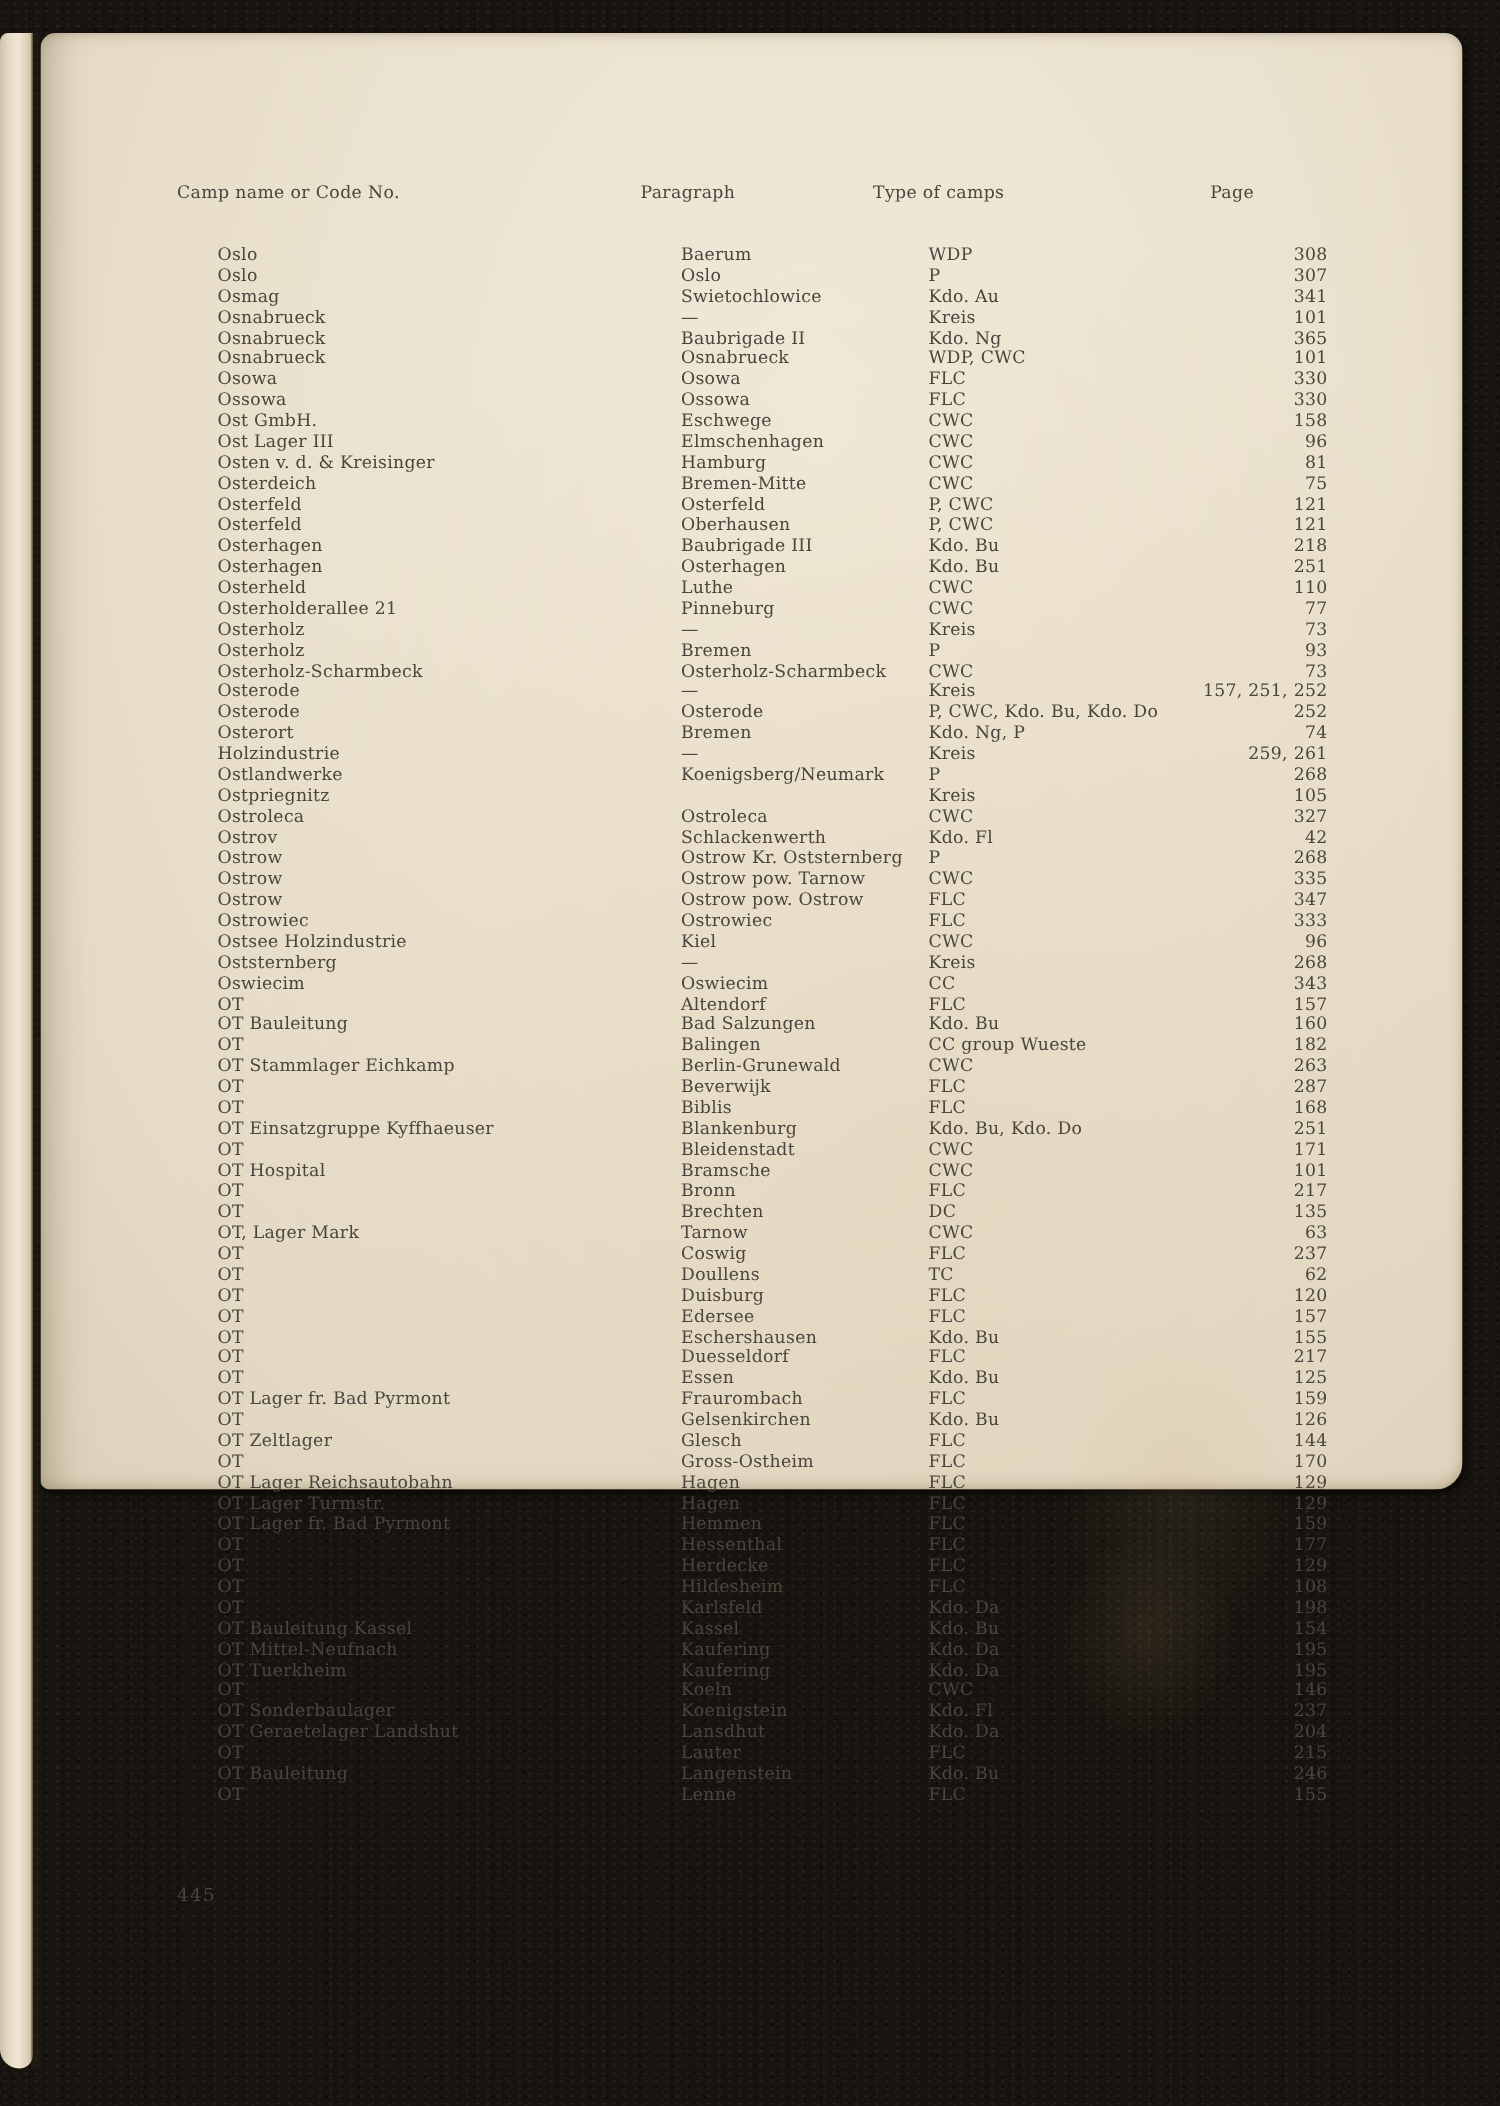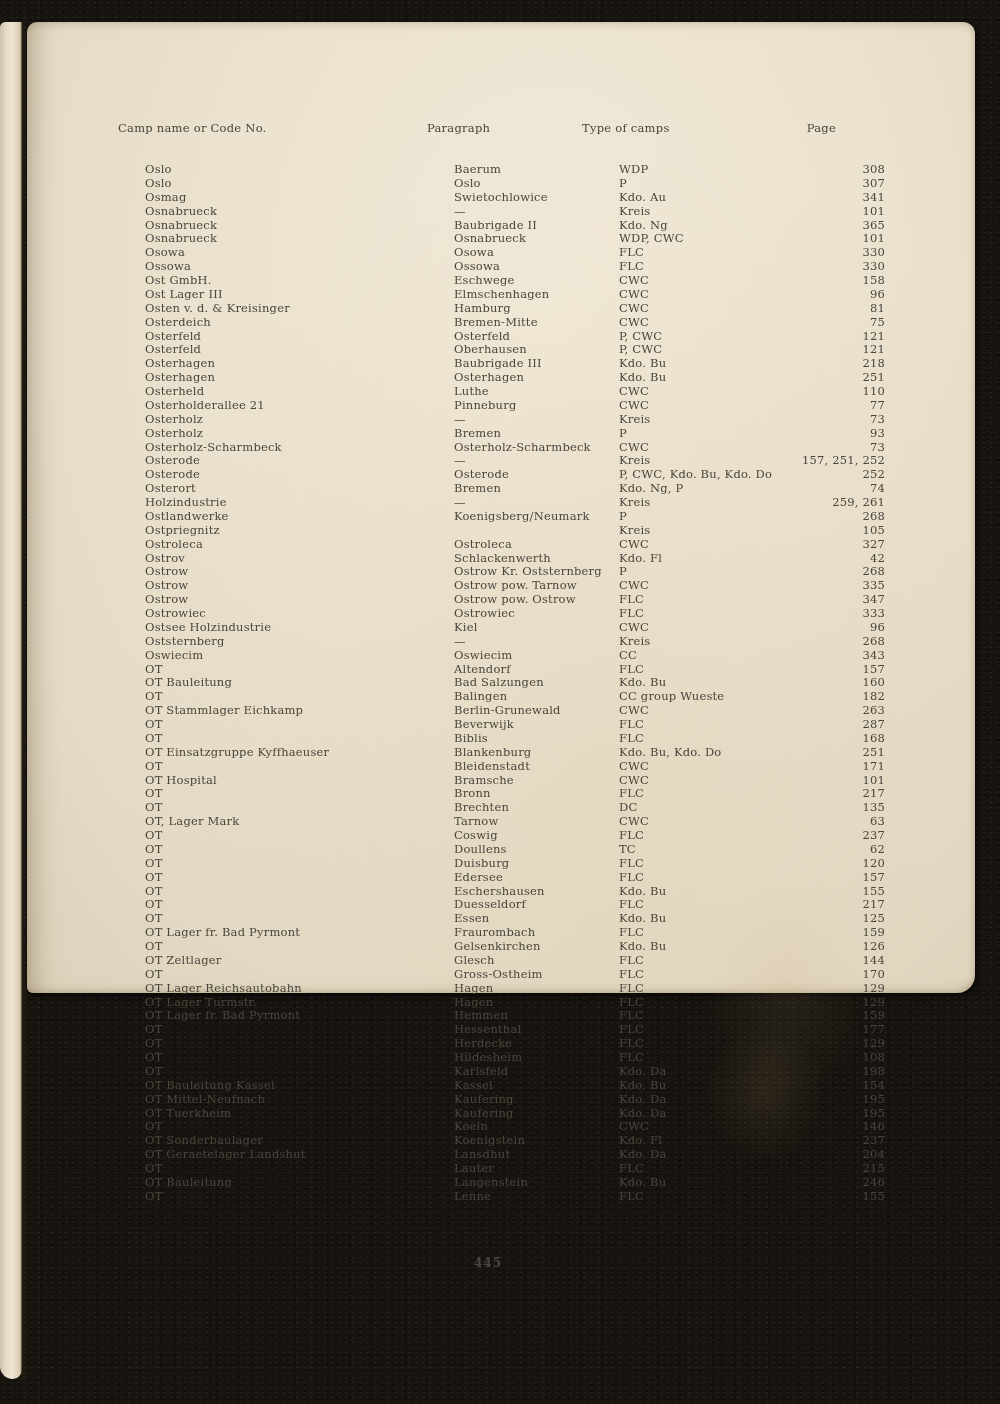--- a/index.html
+++ b/index.html
@@ -52,22 +52,22 @@
   .h3{right:22px;}
   
   .tbody{position:absolute;left:86px;top:141px;width:740px;margin-left:32px;}
   .row{position:relative;height:13.88px;font-size:11.5px;letter-spacing:.2px;}
   .row .c{position:absolute;top:0;white-space:nowrap;line-height:13.5px;}
   .c0{left:0;}
   .c1{left:309px;}
   .c2{left:474px;}
   .c3{right:0;text-align:right;}
   
-  .folio{position:absolute;left:91px;top:1234px;width:740px;text-align:center;
-    font-size:12px;letter-spacing:1px;font-weight:bold;}
+  .folio{position:absolute;left:91px;top:1234px;width:740px;
+    font-size:12px;letter-spacing:1px;}
   
   .stain1{position:absolute;right:110px;top:860px;width:160px;height:220px;border-radius:50%;
     background:radial-gradient(ellipse, rgba(190,160,105,.10), rgba(190,160,105,0) 70%);}
   .stain2{position:absolute;right:150px;top:1000px;width:120px;height:140px;border-radius:50%;
     background:radial-gradient(ellipse, rgba(185,150,95,.12), rgba(185,150,95,0) 70%);}
 </style>
 </head>
 <body>
 
 <div class="backdrop"></div>

